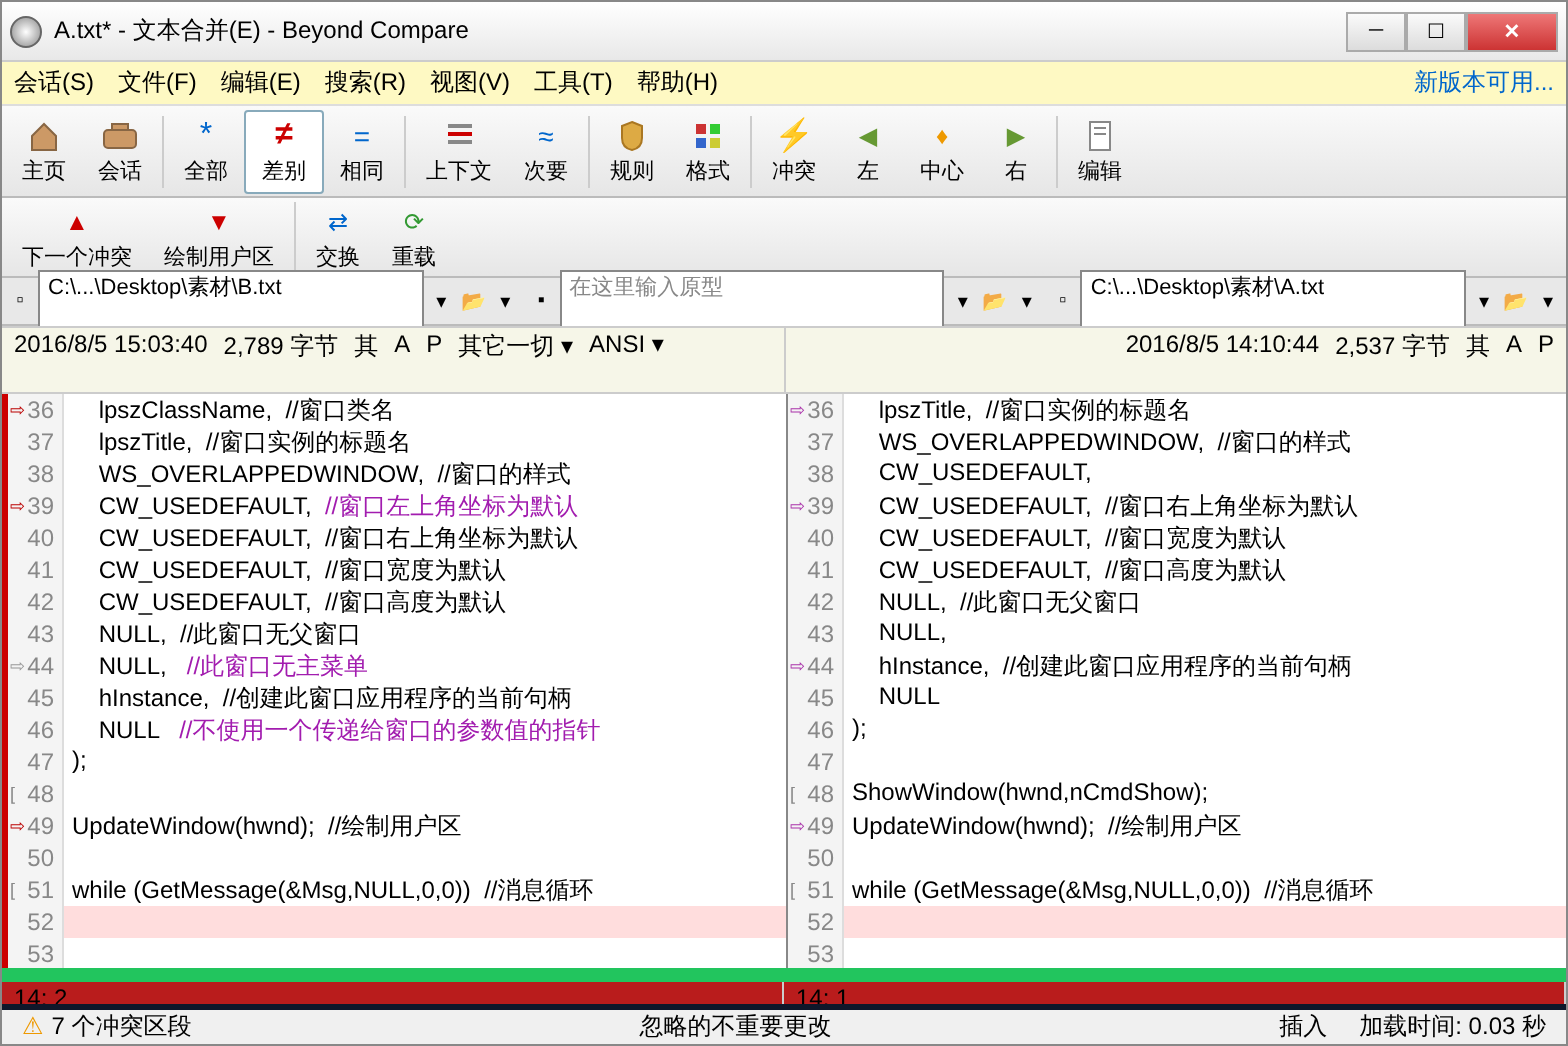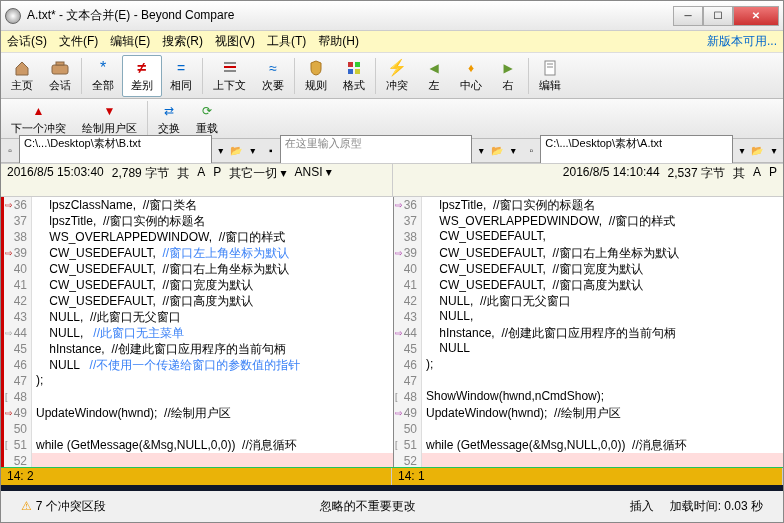--- a/index.html
+++ b/index.html
@@ -33,24 +33,24 @@
 .pane.right{border-left:1px solid #888}
 .gutter{width:28px;background:#f4f4f4;border-right:1px solid #ddd}
 .gline{height:16px;display:flex;align-items:center;justify-content:flex-end;padding-right:4px;color:#888;position:relative}
 .gline .arr{position:absolute;left:1px;font-size:9px}
 .arr.red{color:#b00}
 .arr.gray{color:#999}
 .arr.purple{color:#a3a}
 .brk{position:absolute;left:1px;font-size:9px;color:#888}
 .code{flex:1;overflow:hidden}
 .cline{height:16px;white-space:pre;padding-left:4px}
-.cline .cm{color:#3b82f6}
-.posbar{height:18px;background:#eab308;display:flex;border-top:1px solid #22c55e;font-size:11px}
+.cline .cm{color:#a21caf}
+.posbar{height:18px;background:#b91c1c;display:flex;border-top:7px solid #22c55e;font-size:11px}
 .posbar>div{flex:1;padding:1px 6px;border-right:1px solid #ccc}
-.statusbar{height:37px;background:#f0f0f0;display:flex;align-items:center;border-top:6px solid #0f172a;font-size:11px;padding:0 20px;gap:16px}
+.statusbar{height:20px;background:#f0f0f0;display:flex;align-items:center;border-top:3px solid #0f172a;font-size:11px;padding:0 10px;gap:16px}
 .statusbar .warn::before{content:"⚠";color:#e90;margin-right:4px}
 .pane.left{border-left:3px solid #c00}
 .hl{background:#fdd}
 svg{display:block}
 </style>
 </head>
 <body>
 
 <div class="titlebar">
   <div class="appicon"></div>

